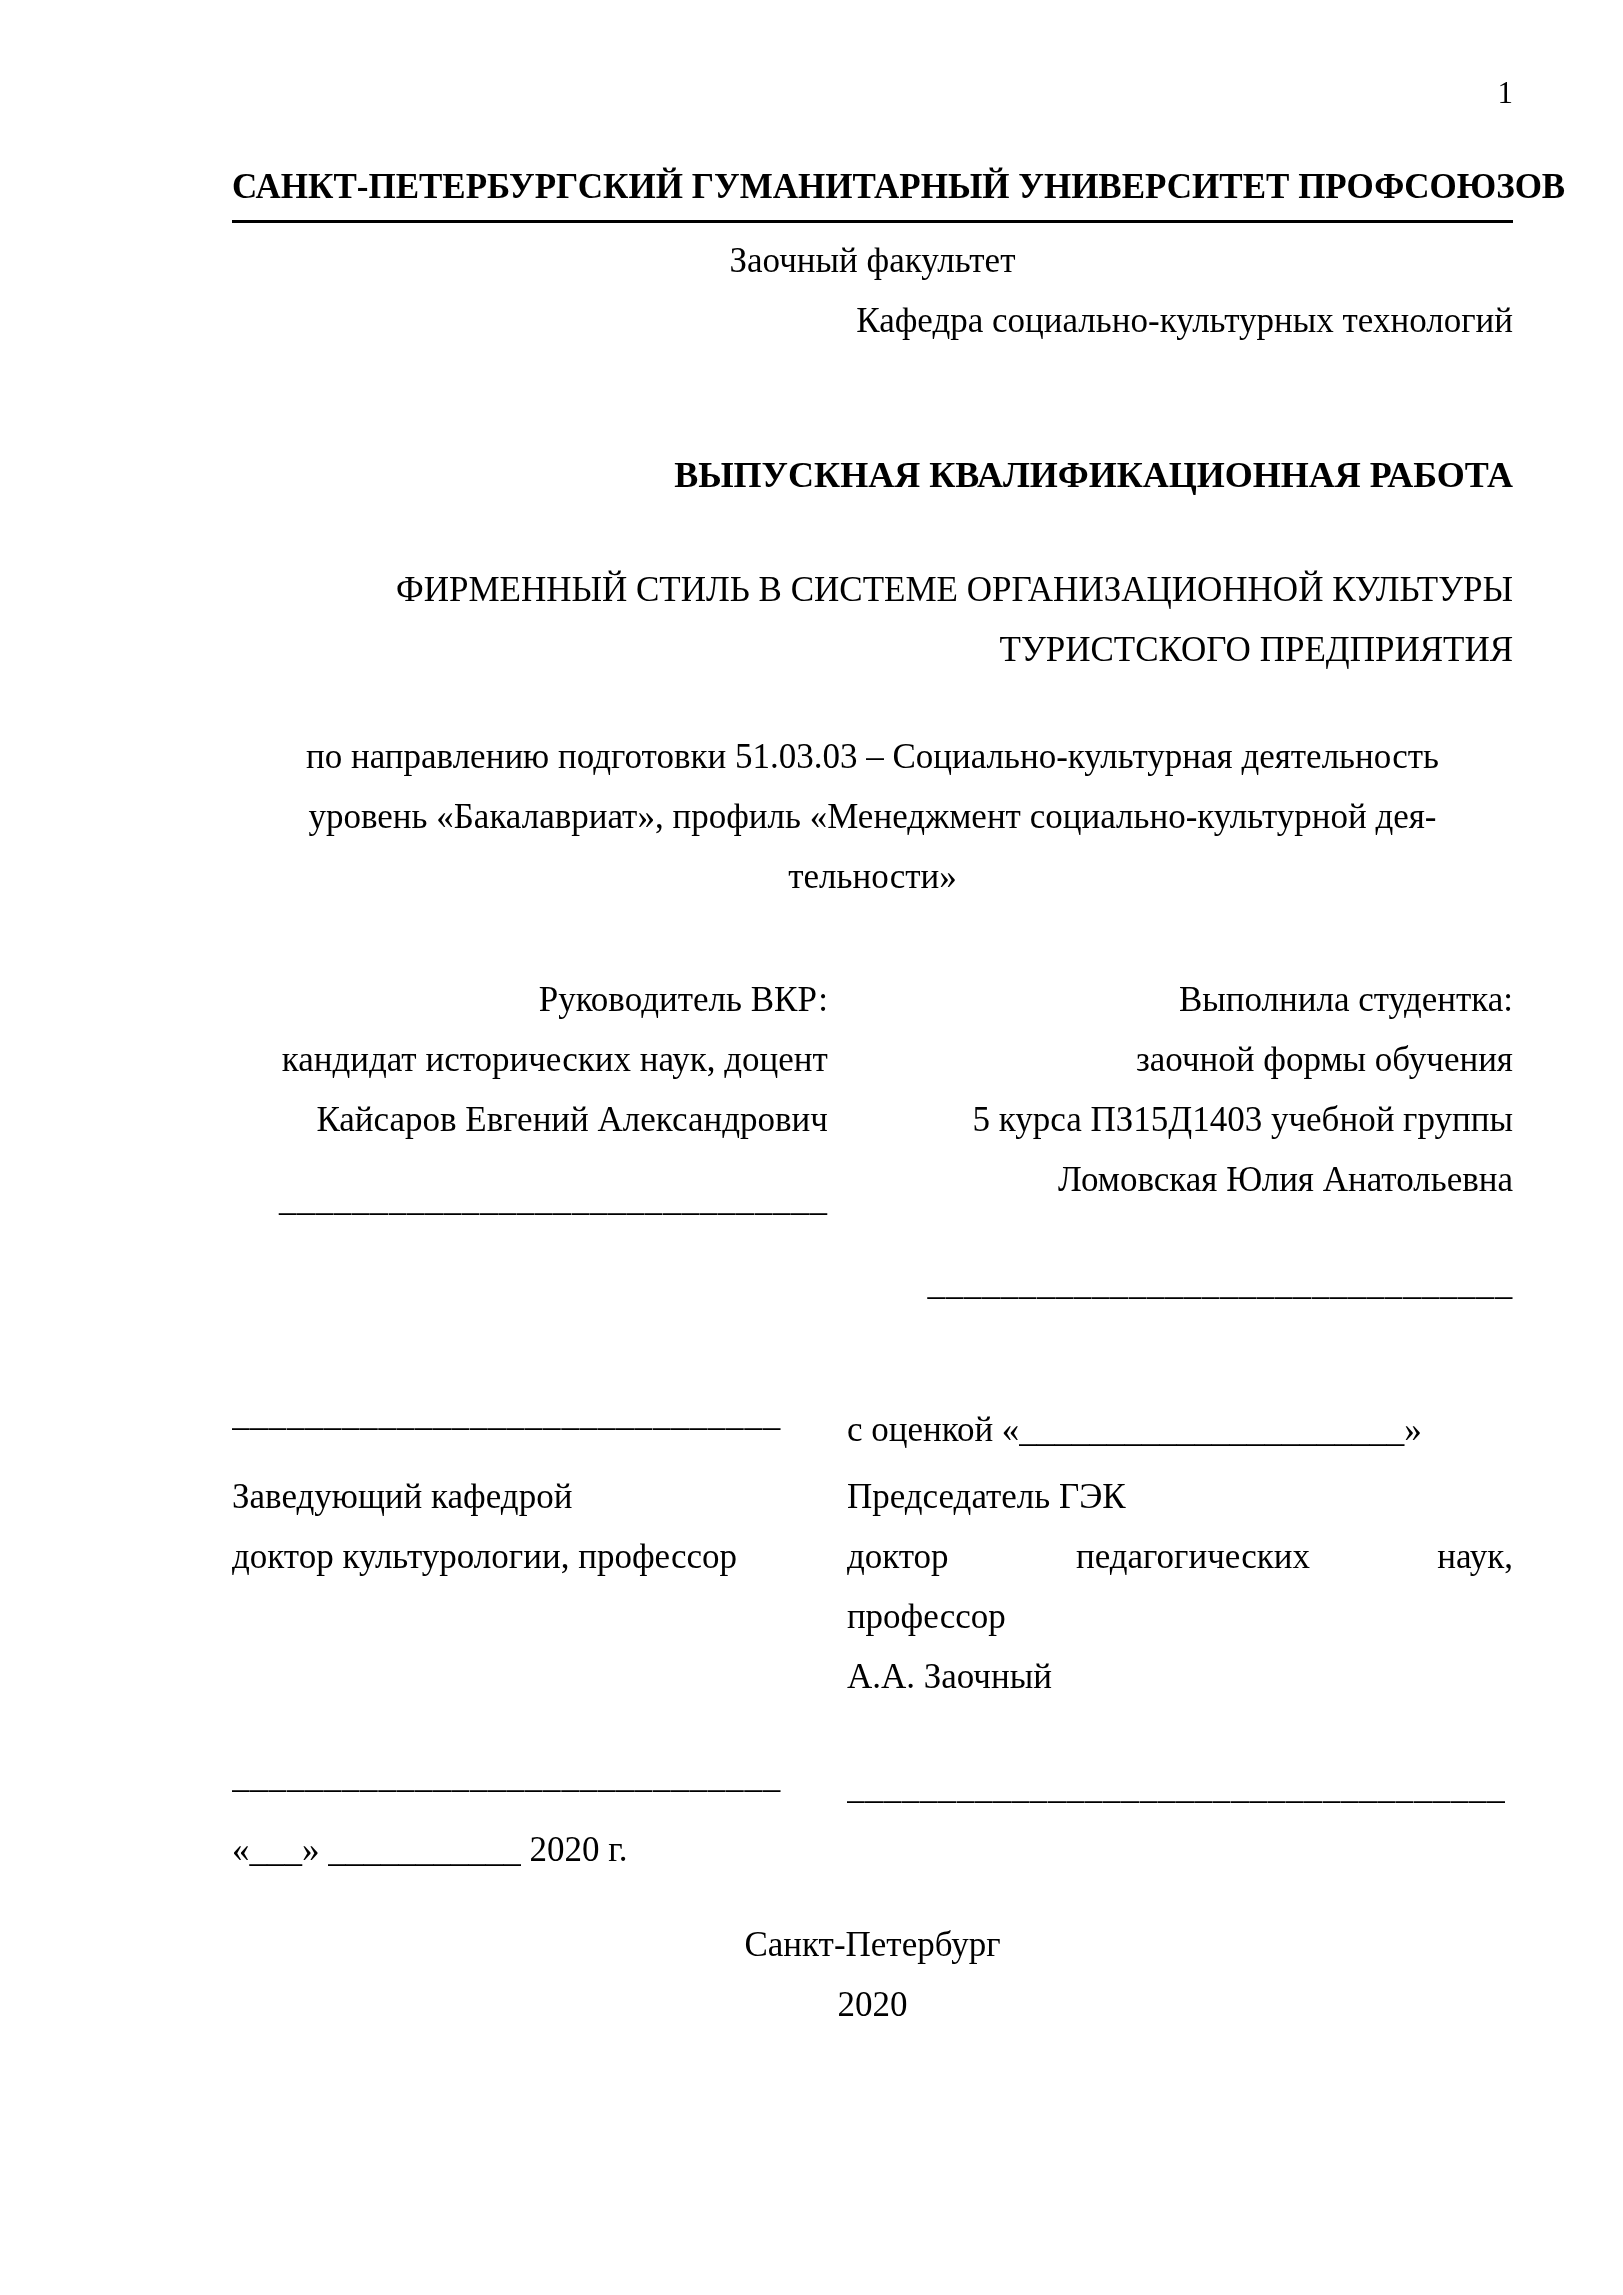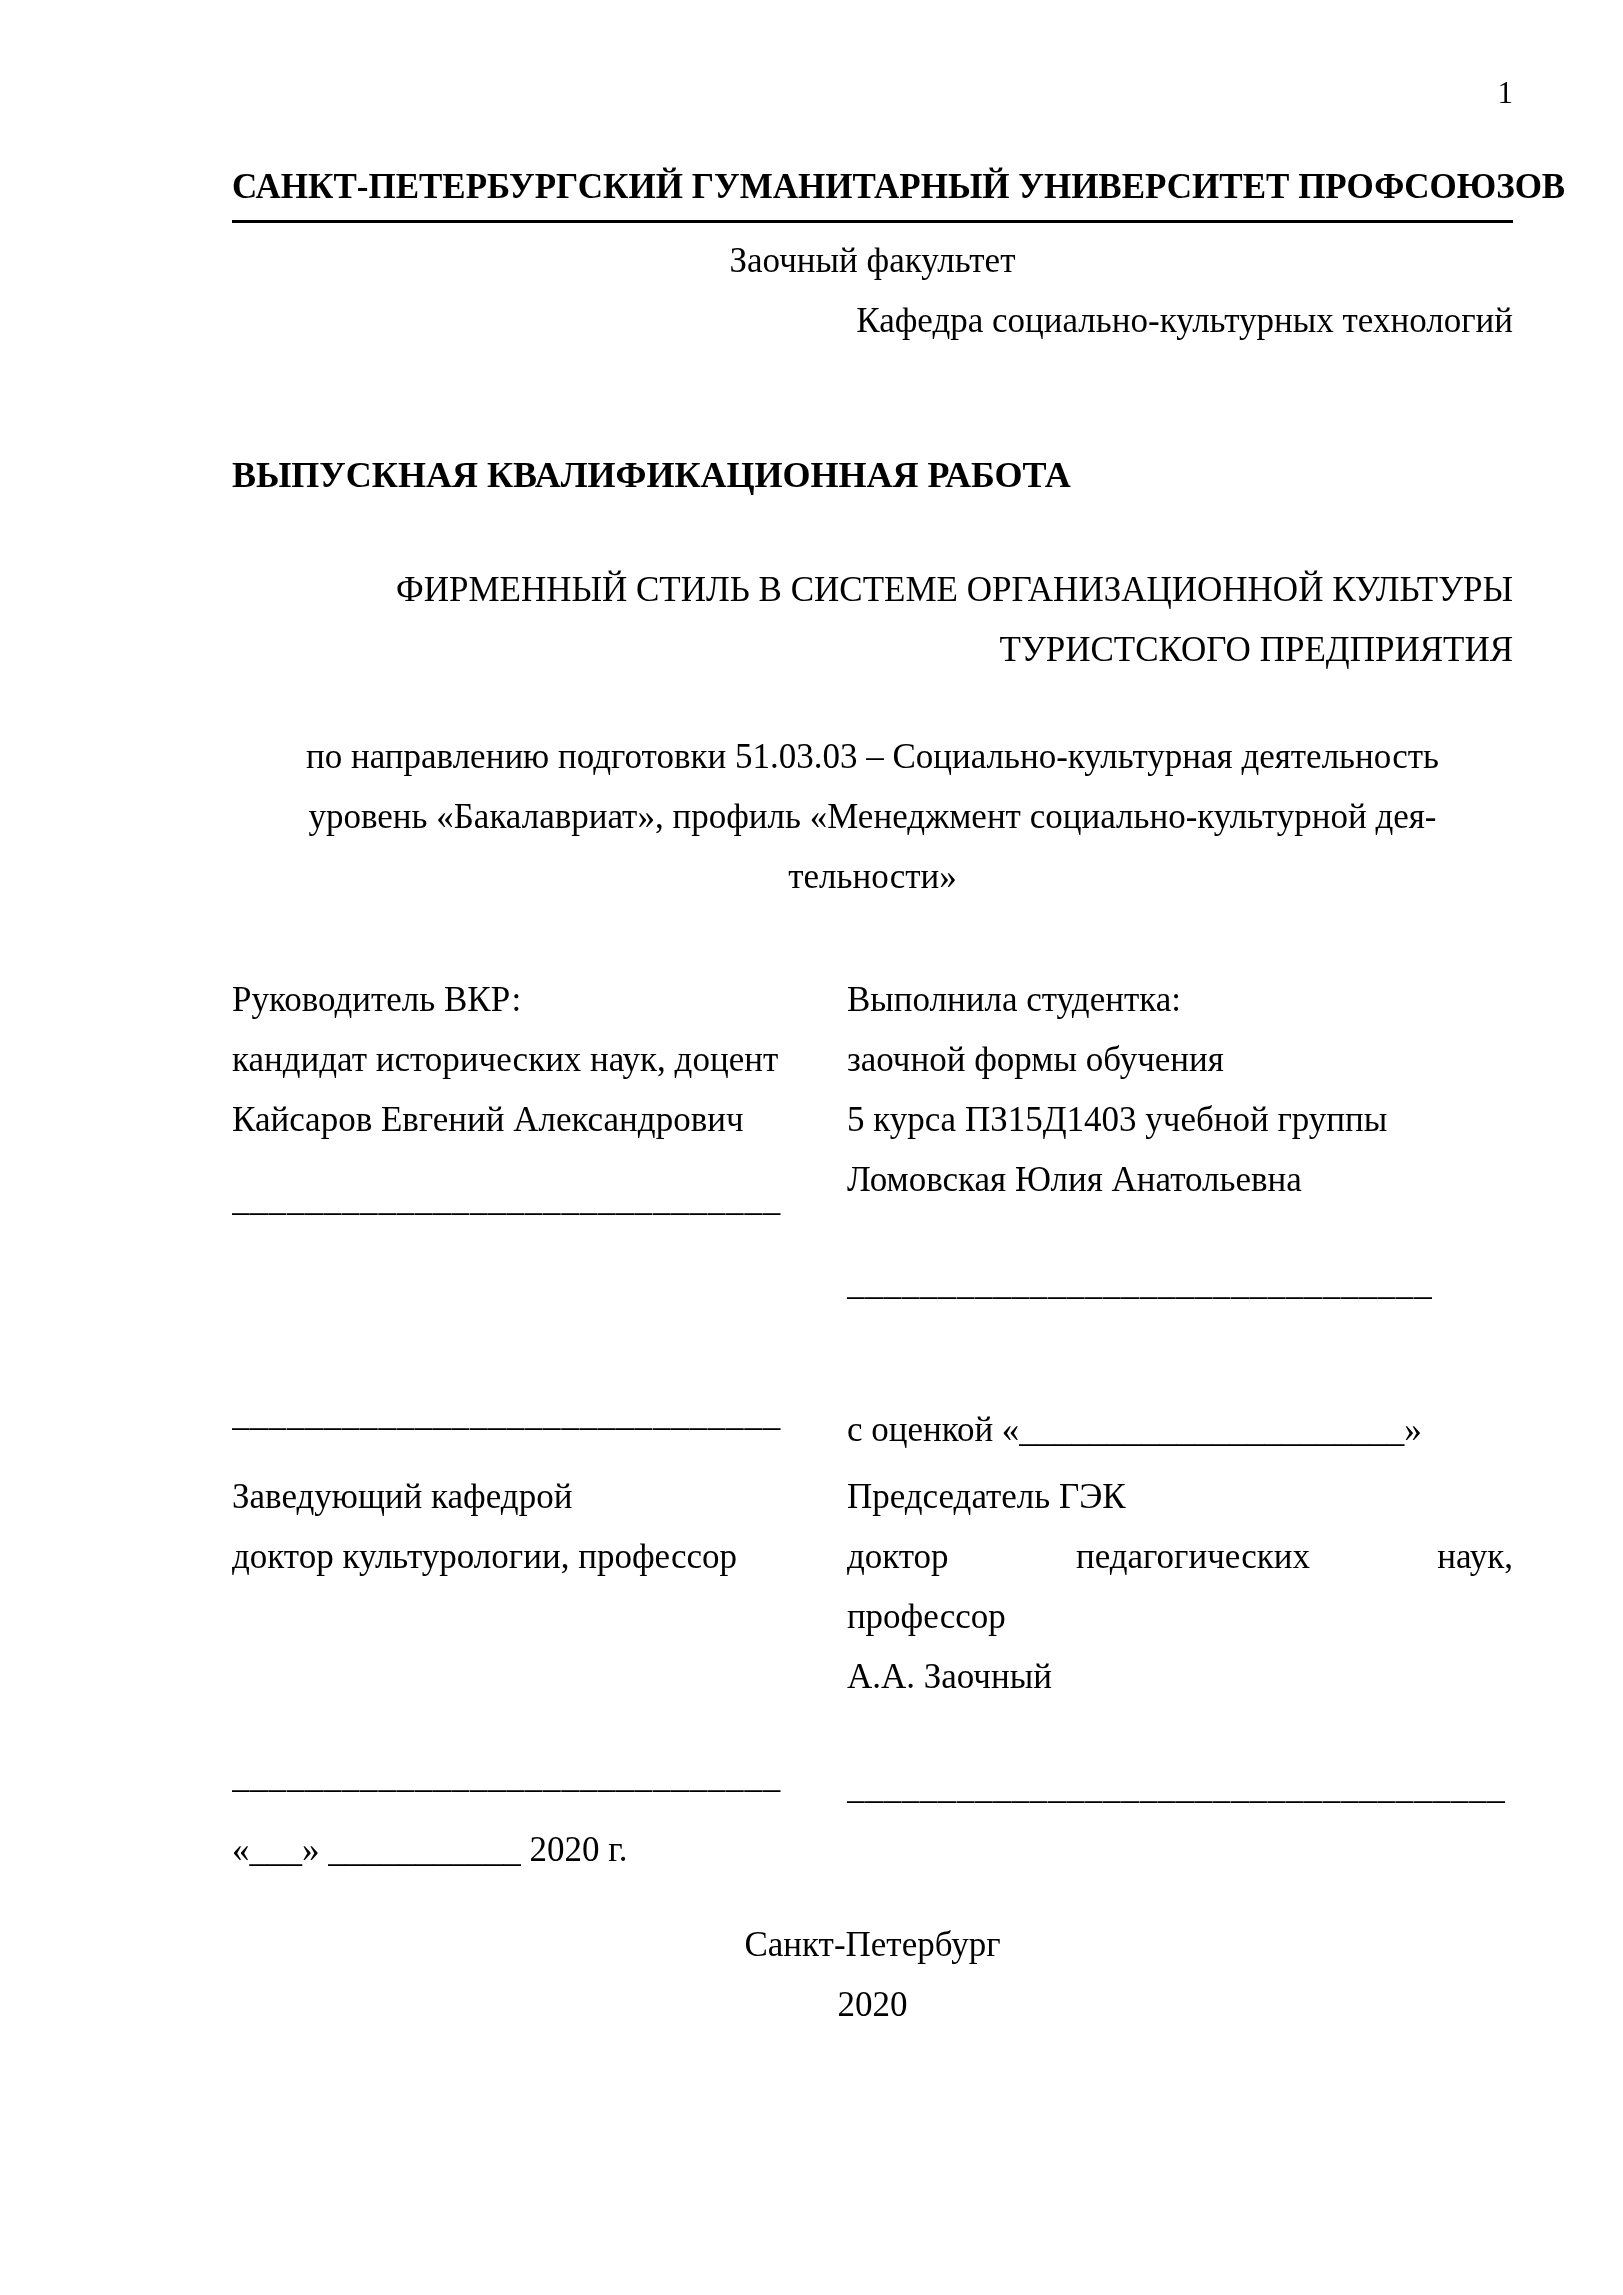--- a/index.html
+++ b/index.html
@@ -39,21 +39,21 @@
     margin-top: 7.9px;
     text-align: center;
     white-space: nowrap;
   }
   .department {
     text-align: right;
     white-space: nowrap;
   }
   .work-type {
     margin-top: 94px;
-    text-align: left;
+    text-align: right;
     font-weight: bold;
     font-size: 36px;
     white-space: nowrap;
   }
   .topic {
     margin-top: 55px;
     text-align: right;
     font-weight: normal;
     font-size: 35px;
   }
@@ -69,21 +69,21 @@
   }
   .col-left {
     width: 48%;
     box-sizing: border-box;
     padding-right: 19px;
   }
   .col-right {
     width: 52%;
     box-sizing: border-box;
   }
-  .row1 { margin-top: 63px; }
+  .row1 { margin-top: 63px; text-align: right; }
   .row2 { margin-top: 71px; }
   .row3 { margin-top: 7.9px; justify-content: space-between; }
   .row4 { margin-top: 39px; }
   .sig {
     white-space: nowrap;
     overflow: hidden;
     letter-spacing: 0.8px;
   }
   .sig-sup { margin-top: 19px; }
   .sig-stud { margin-top: 43px; }

